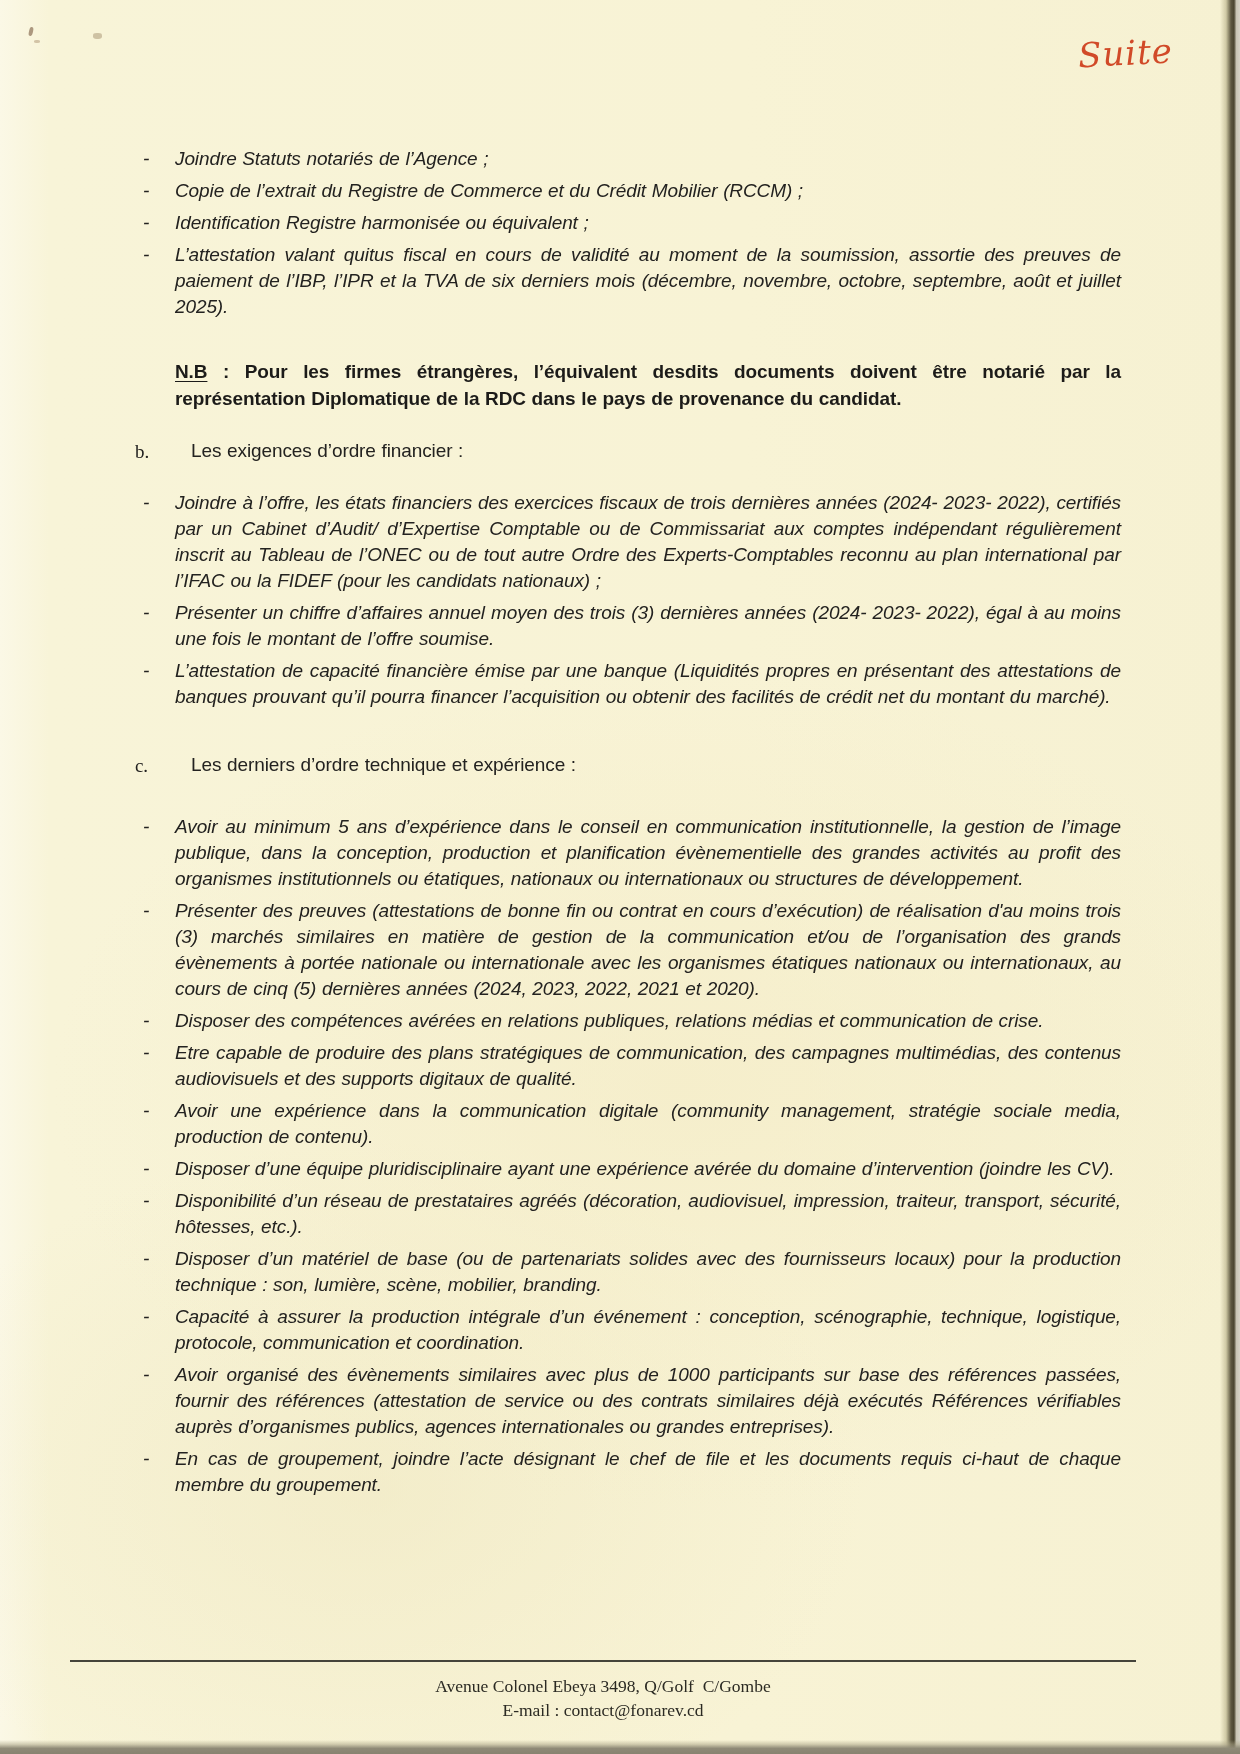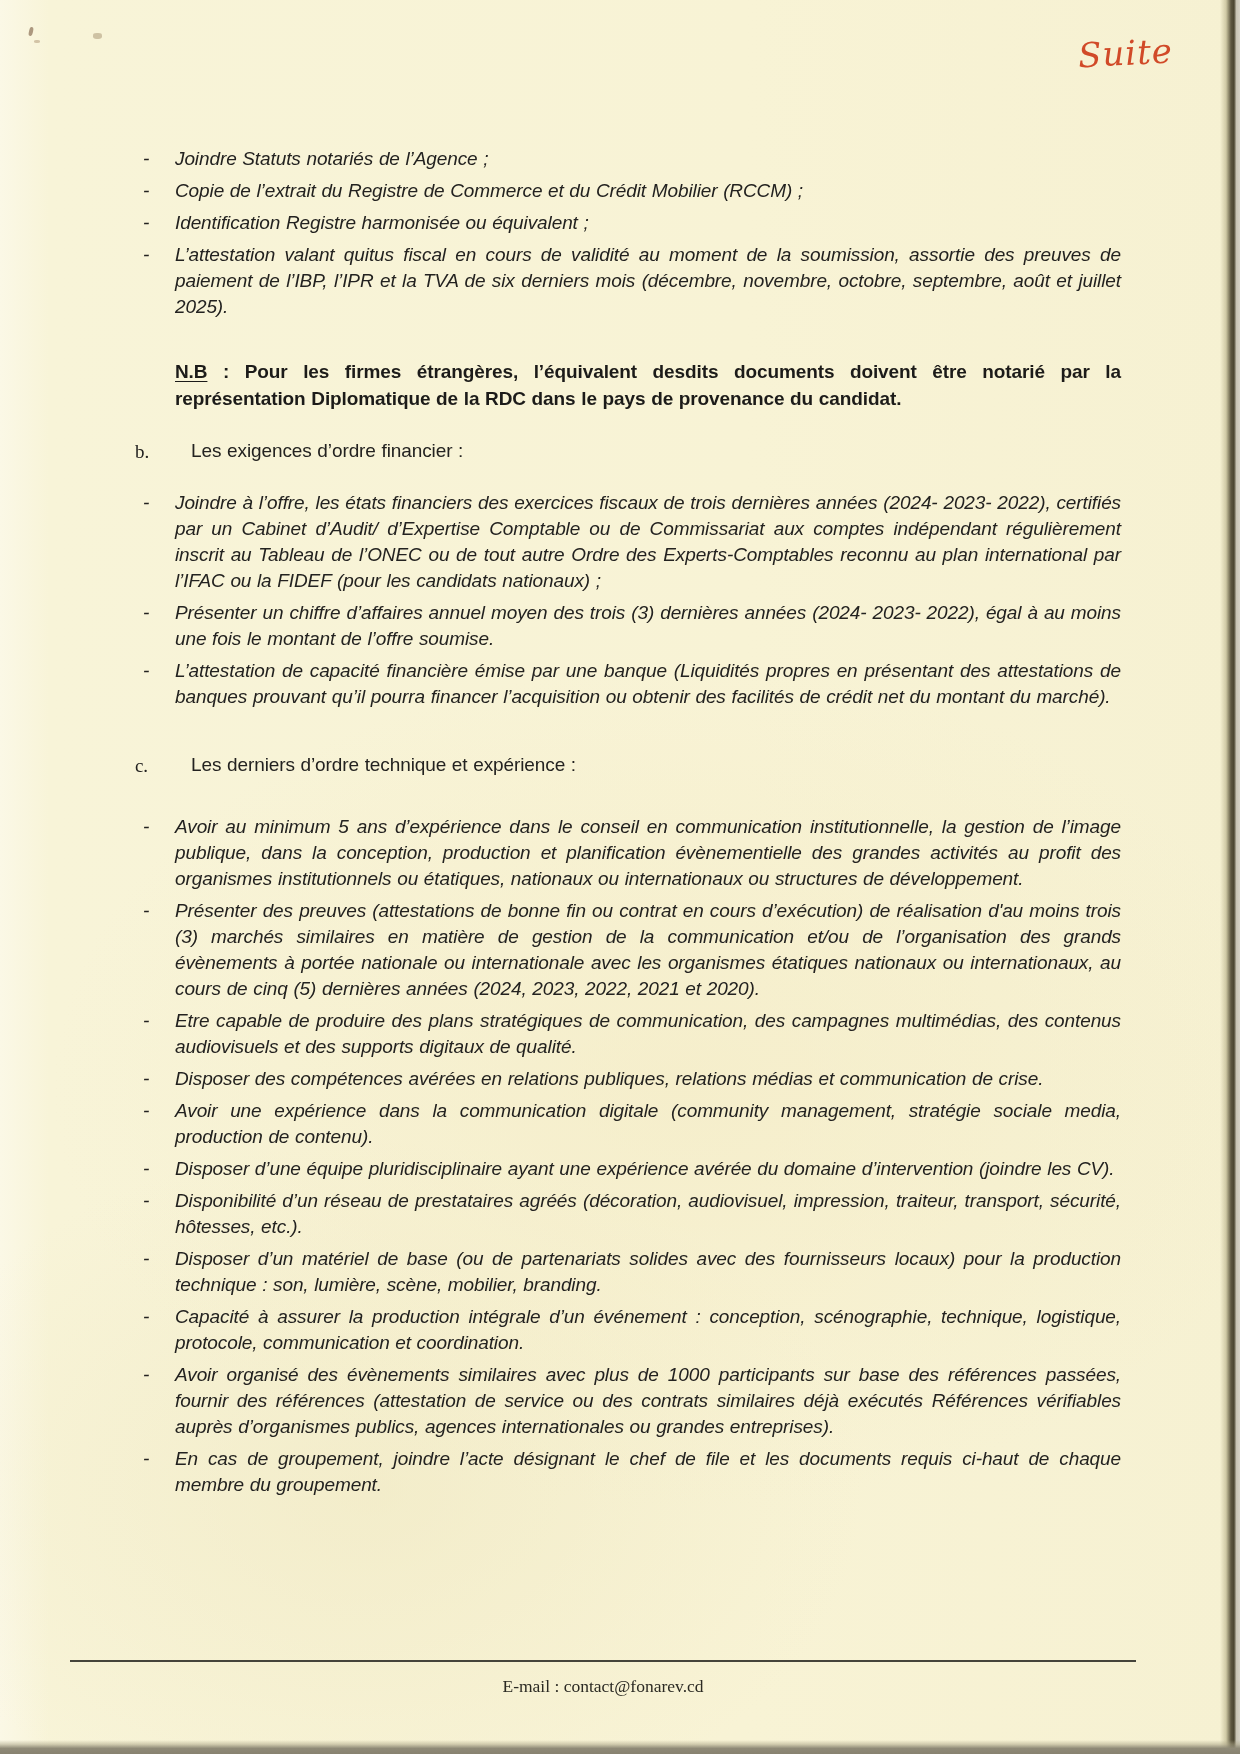--- a/index.html
+++ b/index.html
@@ -109,34 +109,35 @@
       <li>L’attestation de capacité financière émise par une banque (Liquidités propres en présentant des attestations de banques prouvant qu’il pourra financer l’acquisition ou obtenir des facilités de crédit net du montant du marché).</li>
     </ul>
 
     <div class="sec-heading tech">
       <span class="sec-letter">c.</span><span>Les derniers d’ordre technique et expérience :</span>
     </div>
 
     <ul class="dash-list list-technical">
       <li>Avoir au minimum 5 ans d’expérience dans le conseil en communication institutionnelle, la gestion de l’image publique, dans la conception, production et planification évènementielle des grandes activités au profit des organismes institutionnels ou étatiques, nationaux ou internationaux ou structures de développement.</li>
       <li>Présenter des preuves (attestations de bonne fin ou contrat en cours d’exécution) de réalisation d'au moins trois (3) marchés similaires en matière de gestion de la communication et/ou de l’organisation des grands évènements à portée nationale ou internationale avec les organismes étatiques nationaux ou internationaux, au cours de cinq (5) dernières années (2024, 2023, 2022, 2021 et 2020).</li>
+      <li>Disposer des compétences avérées en relations publiques, relations médias et communication de crise.</li>
       <li>Etre capable de produire des plans stratégiques de communication, des campagnes multimédias, des contenus audiovisuels et des supports digitaux de qualité.</li>
-      <li>Disposer des compétences avérées en relations publiques, relations médias et communication de crise.</li>
       <li>Avoir une expérience dans la communication digitale (community management, stratégie sociale media, production de contenu).</li>
       <li>Disposer d’une équipe pluridisciplinaire ayant une expérience avérée du domaine d’intervention (joindre les CV).</li>
       <li>Disponibilité d’un réseau de prestataires agréés (décoration, audiovisuel, impression, traiteur, transport, sécurité, hôtesses, etc.).</li>
       <li>Disposer d’un matériel de base (ou de partenariats solides avec des fournisseurs locaux) pour la production technique : son, lumière, scène, mobilier, branding.</li>
       <li>Capacité à assurer la production intégrale d’un événement : conception, scénographie, technique, logistique, protocole, communication et coordination.</li>
       <li>Avoir organisé des évènements similaires avec plus de 1000 participants sur base des références passées, fournir des références (attestation de service ou des contrats similaires déjà exécutés Références vérifiables auprès d’organismes publics, agences internationales ou grandes entreprises).</li>
       <li>En cas de groupement, joindre l’acte désignant le chef de file et les documents requis ci-haut de chaque membre du groupement.</li>
     </ul>
 
   </div>
 
   <div class="footer-rule"></div>
   <div class="footer-text">
+    <div class="footer-address">Avenue Colonel Ebeya 3498, Q/Golf  C/Gombe</div>
     <div class="footer-email">E-mail : contact@fonarev.cd</div>
   </div>
 
   <div class="edge-right"></div>
   <div class="edge-bottom"></div>
 
 </div>
 
 </body></html>

